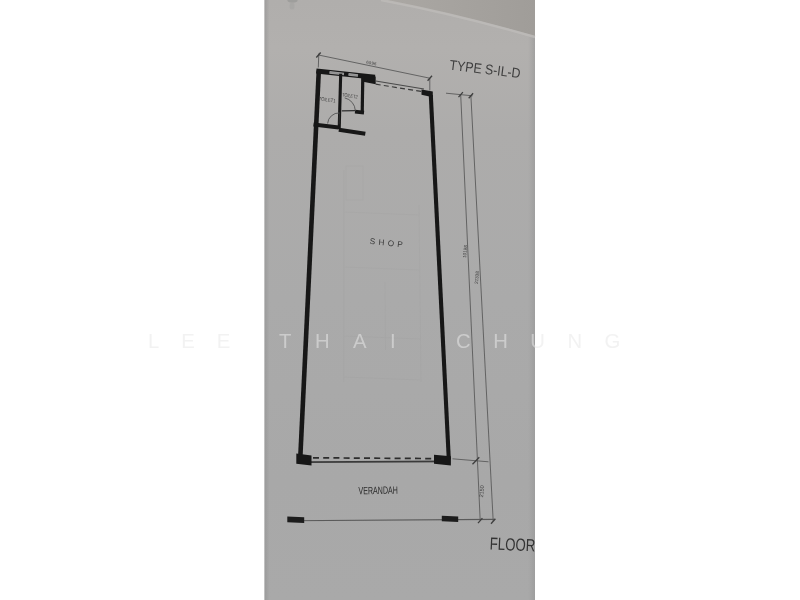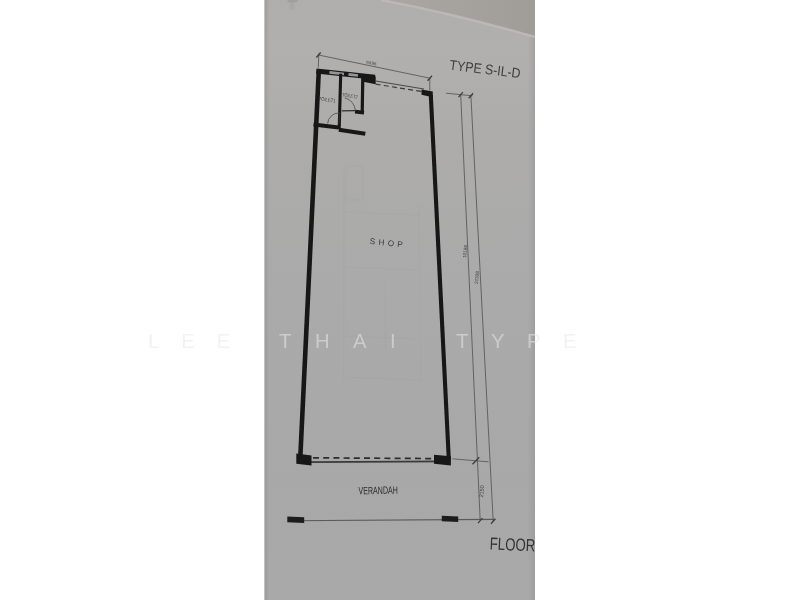--- a/index.html
+++ b/index.html
@@ -163,13 +163,13 @@
 
   <text x="449" y="69.5" font-size="14" fill="#3e3e3e" transform="rotate(7 449 69.5)" style="font-family:'Liberation Sans',sans-serif" textLength="71.5" lengthAdjust="spacingAndGlyphs">TYPE S-IL-D</text>
 
   <text x="489.5" y="549.5" font-size="17.5" fill="#333333" transform="rotate(2.5 489.5 549.5)" style="font-family:'Liberation Sans',sans-serif" textLength="45.5" lengthAdjust="spacingAndGlyphs">FLOOR</text>
 </svg>
 
 <div class="wm" style="left:148px;">LEE</div>
 
 <div class="wm" style="left:279px;letter-spacing:23.5px;">THAI</div>
 
-<div class="wm" style="left:456px;letter-spacing:22.5px;">TYPE</div>
+<div class="wm" style="left:456px;letter-spacing:22.5px;">CHUNG</div>
 
 </body></html>

